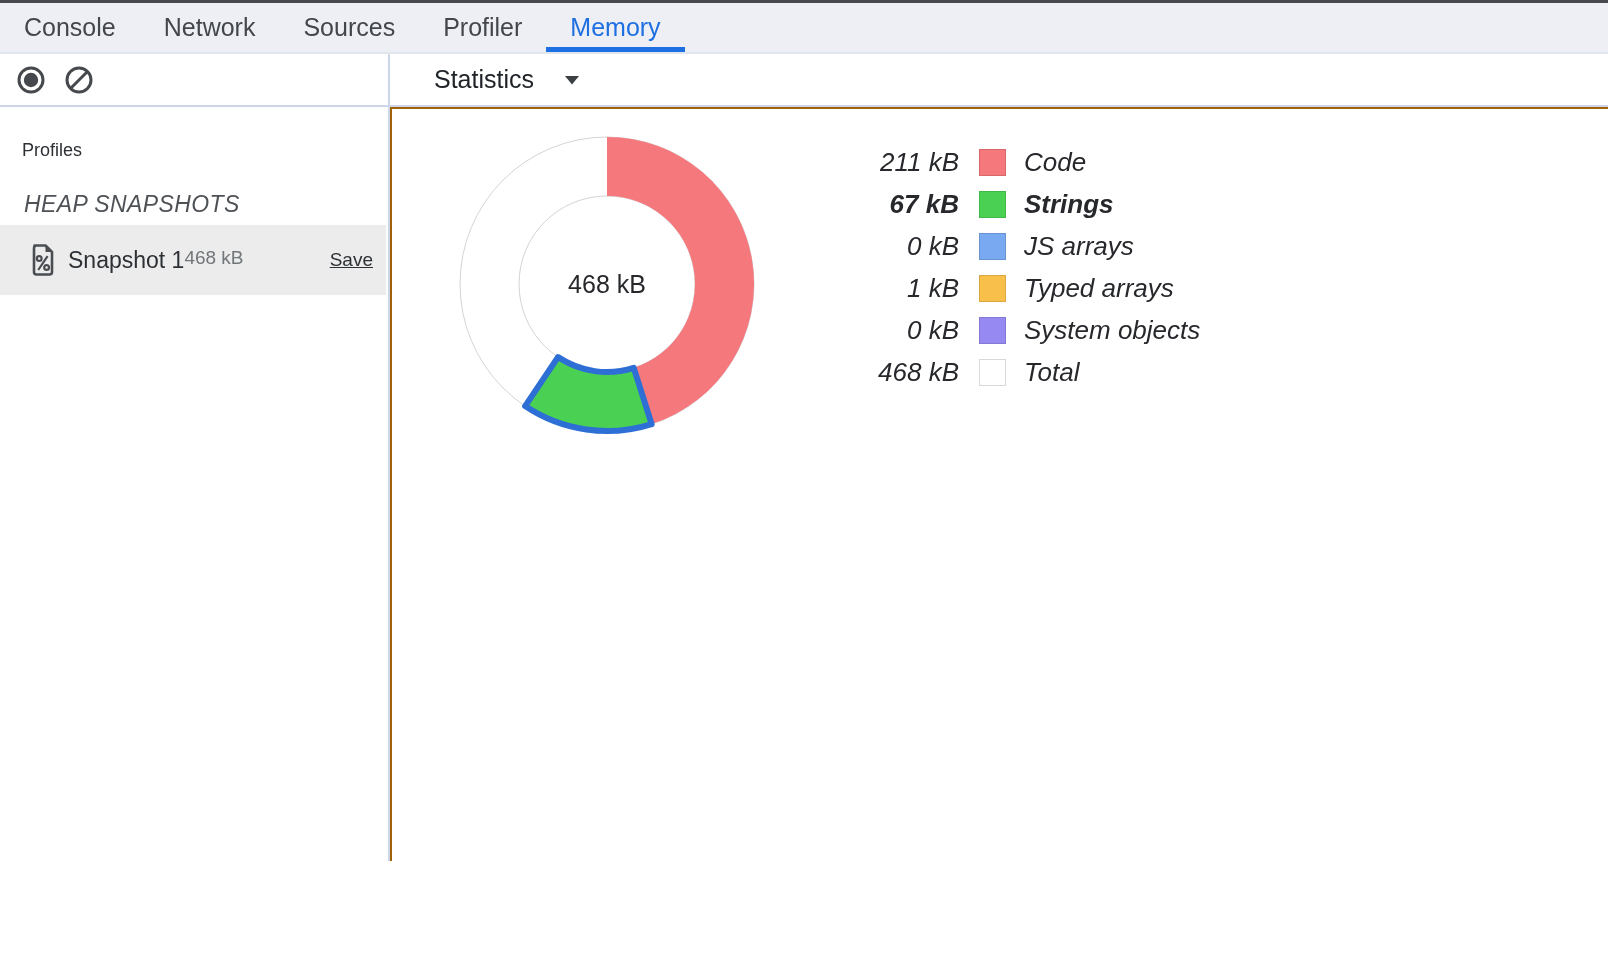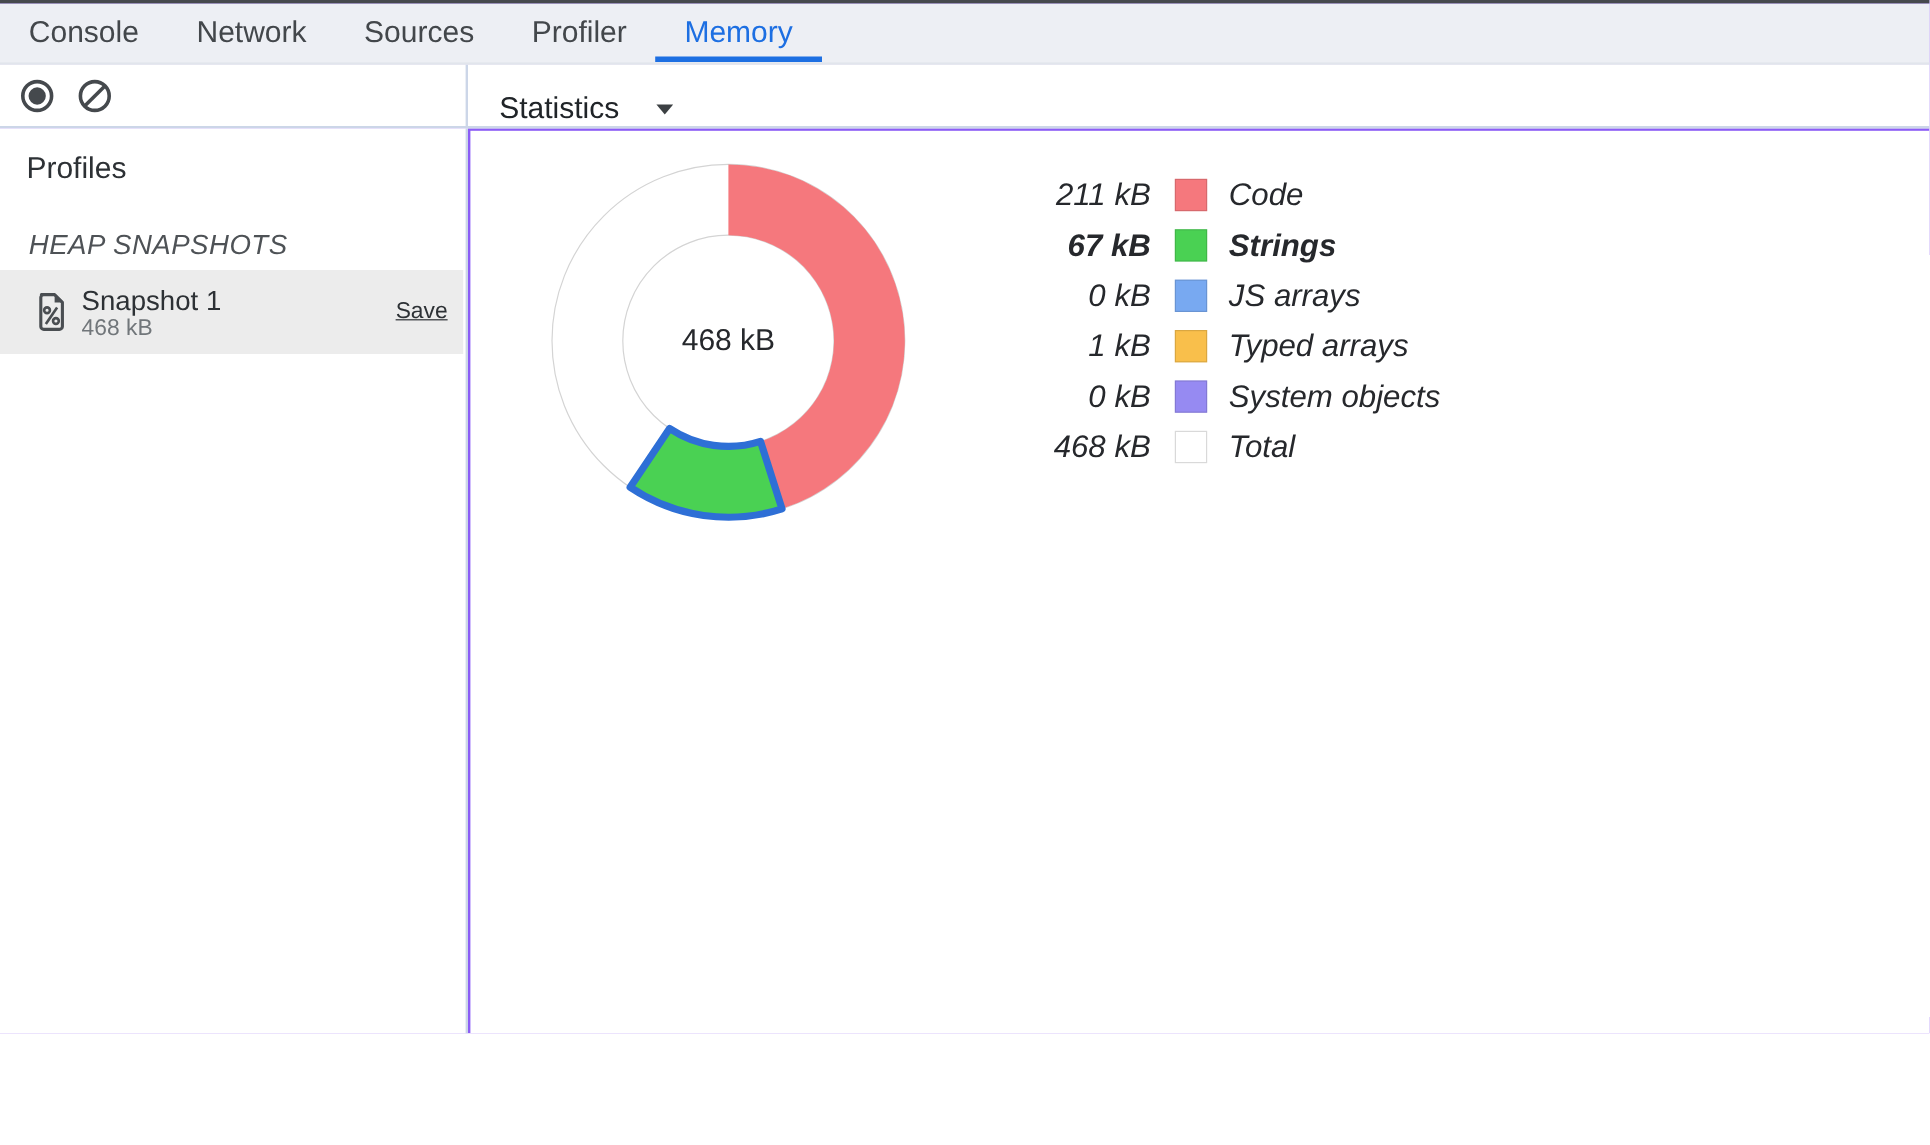--- a/index.html
+++ b/index.html
@@ -1,53 +1,53 @@
 <!DOCTYPE html>
 <html><head>
 <meta charset="utf-8">
 <style>
   * { margin:0; padding:0; box-sizing:border-box; }
   html,body { width:1608px; height:954px; overflow:hidden; background:#fff;
               font-family:"Liberation Sans", sans-serif; }
-  .screen { position:relative; width:1608px; height:861px; background:#8b5cf6; }
+  .screen { position:relative; width:1608px; height:861px; background:#a16207; }
 
   
   .top-strip { position:absolute; left:0; top:0; width:1608px; height:3px; background:#46494d; }
 
   
   .tabbar { position:absolute; left:0; top:3px; width:1608px; height:51px;
             background:#edeff4; border-bottom:2px solid #e1e5ec;
             display:flex; align-items:stretch; }
   .tab { display:flex; align-items:center; padding:0 24px; font-size:25px;
          color:#43474b; cursor:default; white-space:nowrap; }
   .tab.active { color:#1d6fe2; box-shadow: inset 0 -5px 0 #1d6fe2; }
 
   
   .toolbar { position:absolute; left:0; top:54px; width:1608px; height:53px;
              background:#fff; border-bottom:2px solid #ccd6e8; display:flex; }
   .toolbar-left { width:390px; height:100%; border-right:2px solid #ccd6e8;
                   display:flex; align-items:center; padding-left:16px; gap:18px; }
   .tool-icon { width:30px; height:30px; display:block; }
-  .toolbar-right { flex:1; display:flex; align-items:flex-end; padding-left:26px; }
+  .toolbar-right { flex:1; display:flex; align-items:center; padding-left:44px; }
   .stats-select { display:flex; align-items:center; gap:30px; cursor:default; }
   .stats-label { font-size:25px; color:#202428; }
 
   
   .sidebar { position:absolute; left:0; top:107px; width:390px; bottom:0;
              background:#fff; border-right:2px solid #ccd6e8; }
   .profiles-item { position:absolute; top:19px; left:0; right:2px; height:48px;
-                   display:flex; padding-left:22px;
-                   font-size:25px; color:#2d3135; }
+                   display:flex; align-items:center; padding-left:22px;
+                   font-size:18px; color:#2d3135; }
   .section-header { position:absolute; top:84px; left:24px; height:26px; line-height:26px;
                     font-size:23px; color:#4e5256; letter-spacing:0.4px;font-style:italic; }
   .snapshot-list { position:absolute; top:118px; left:0; right:2px; }
   .snapshot-row { height:70px; display:flex; align-items:center; padding:0 13px 0 30px; }
   .snapshot-row.selected { background:#ececec; }
   .snap-icon { width:26px; height:34px; flex:0 0 auto; }
-  .snap-text { margin-left:12px; display:flex; flex-direction:column; }
+  .snap-text { margin-left:12px; display:flex; flex-direction:row; }
   .snap-name { font-size:23px; color:#2d3135; line-height:26px; }
   .snap-size { font-size:19px; color:#71767a; line-height:21px; }
   .snap-save { margin-left:auto; font-size:19px; color:#2d3135;
                text-decoration:underline; cursor:pointer; }
 
   
   .main { position:absolute; left:392px; top:109px; right:0; bottom:0; background:#fff; }
   .donut-wrap { position:absolute; left:60px; top:20px; width:310px; height:310px; }
   .donut-svg { position:absolute; left:0; top:0; }
   .donut-center { position:absolute; left:0; top:0; width:310px; height:310px;

